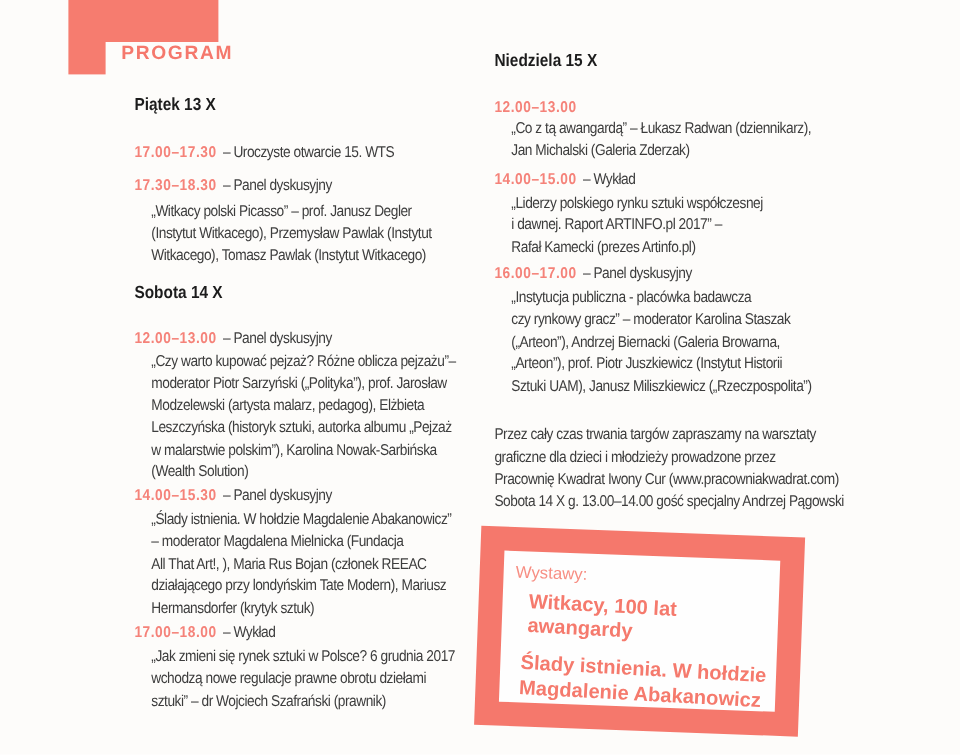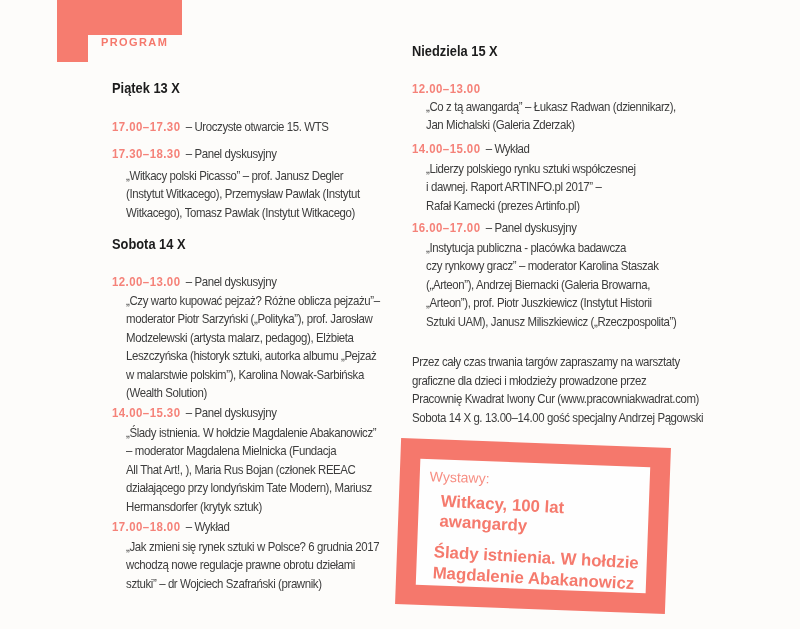--- a/index.html
+++ b/index.html
@@ -9,21 +9,21 @@
     background:#fdfcfa;
     overflow:hidden;
     font-family:"Liberation Sans","DejaVu Sans",sans-serif;
     color:#3d3d3d;
   }
   
   .corner-v{position:absolute;left:57px;top:0;width:31px;height:62px;background:#f67c6f;}
   .corner-h{position:absolute;left:72px;top:0;width:110px;height:35px;background:#f67c6f;}
   .program-title{
     position:absolute;left:101px;top:36px;margin:0;
-    font-size:11px;font-weight:bold;letter-spacing:1.4px;
+    font-size:16px;font-weight:bold;letter-spacing:1.4px;
     color:#f5786c;
   }
   
   .txt{position:absolute;transform:scaleX(0.88);transform-origin:0 0;white-space:nowrap;}
   .day-header{
     font-size:14.6px;font-weight:bold;color:#1c1c1c;line-height:18px;letter-spacing:0;
   }
   .time-line{line-height:19px;font-size:13px;}
   .time{color:#f58279;font-weight:bold;letter-spacing:0.5px;}
   .suffix{color:#3d3d3d;margin-left:6px;letter-spacing:-0.45px;}

